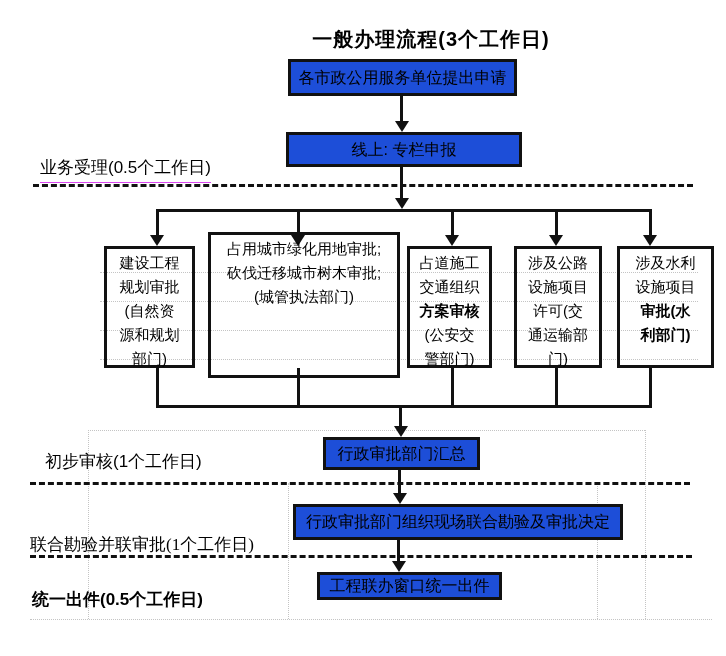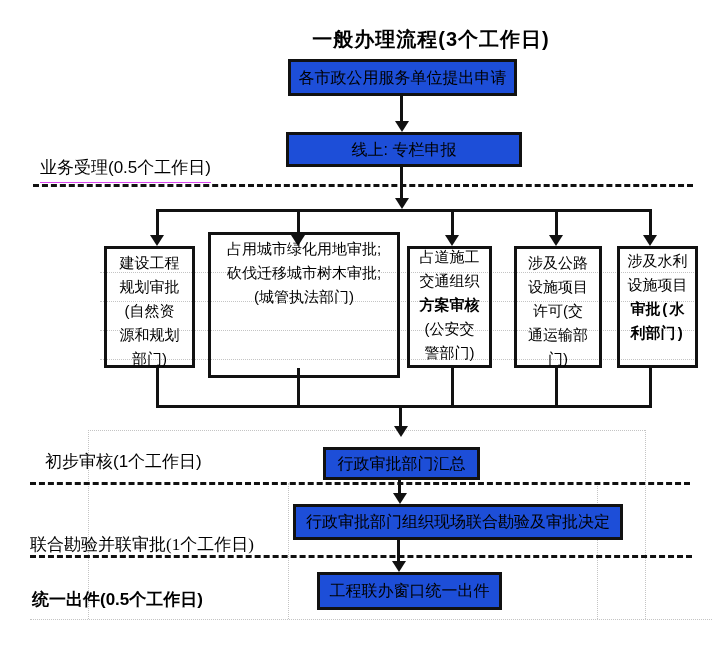--- a/index.html
+++ b/index.html
@@ -86,70 +86,70 @@
 规划审批
 (自然资
 源和规划
 部门)</span><span class="b"></span><span></span></span>
   </div>
   <div class="box pbox" style="left:208px;top:232px;width:192px;height:146px;">
     <span><span>占用城市绿化用地审批;
 砍伐迁移城市树木审批;
 (城管执法部门)</span><span class="b"></span><span></span></span>
   </div>
-  <div class="box pbox" style="left:407px;top:246px;width:85px;height:122px;align-items:flex-end;">
+  <div class="box pbox" style="left:407px;top:246px;width:85px;height:122px;">
     <span><span>占道施工
 交通组织
 </span><span class="b">方案审核</span><span>
 (公安交
 警部门)</span></span>
   </div>
   <div class="box pbox" style="left:514px;top:246px;width:88px;height:122px;">
     <span><span>涉及公路
 设施项目
 许可(交
 通运输部
 门)</span><span class="b"></span><span></span></span>
   </div>
-  <div class="box pbox" style="left:617px;top:246px;width:81px;height:122px;font-family:Liberation Mono, monospace;">
+  <div class="box pbox" style="left:617px;top:246px;width:97px;height:122px;">
     <span><span>涉及水利
 设施项目
 </span><span class="b">审批(水
 利部门)</span><span></span></span>
   </div>
 
   <div class="vline" style="left:156px;top:368px;height:37px;"></div>
   <div class="vline" style="left:297px;top:368px;height:37px;"></div>
   <div class="vline" style="left:451px;top:368px;height:37px;"></div>
   <div class="vline" style="left:555px;top:368px;height:37px;"></div>
   <div class="vline" style="left:649px;top:368px;height:37px;"></div>
   <div class="hline" style="left:156px;top:405px;width:496px;"></div>
 
   <div class="vline" style="left:399px;top:408px;height:18px;"></div>
   <div class="head" style="left:394px;top:426px;"></div>
 
-  <div class="box" style="left:323px;top:437px;width:157px;height:33px;margin-top:10px;">
+  <div class="box" style="left:323px;top:437px;width:157px;height:33px;">
     <span>行政审批部门汇总</span>
   </div>
 
   <div class="stage" style="left:45px;top:450px;">初步审核(1个工作日)</div>
   <div class="dash" style="left:30px;top:482px;width:660px;"></div>
 
   <div class="vline" style="left:398px;top:470px;height:23px;"></div>
   <div class="head" style="left:393px;top:493px;"></div>
 
   <div class="box" style="left:293px;top:504px;width:330px;height:36px;">
     <span>行政审批部门组织现场联合勘验及审批决定</span>
   </div>
 
   <div class="stage" style="left:30px;top:533px;font-family:Liberation Serif, serif;">联合勘验并联审批(1个工作日)</div>
   <div class="dash" style="left:30px;top:555px;width:662px;"></div>
 
   <div class="vline" style="left:397px;top:540px;height:21px;"></div>
   <div class="head" style="left:392px;top:561px;"></div>
 
-  <div class="box" style="left:317px;top:572px;width:185px;height:38px;">
+  <div class="box" style="left:317px;top:572px;width:185px;height:28px;">
     <span>工程联办窗口统一出件</span>
   </div>
 
   <div class="stage bold" style="left:32px;top:588px;">统一出件(0.5个工作日)</div>
 
 </div>
 
 </body></html>

